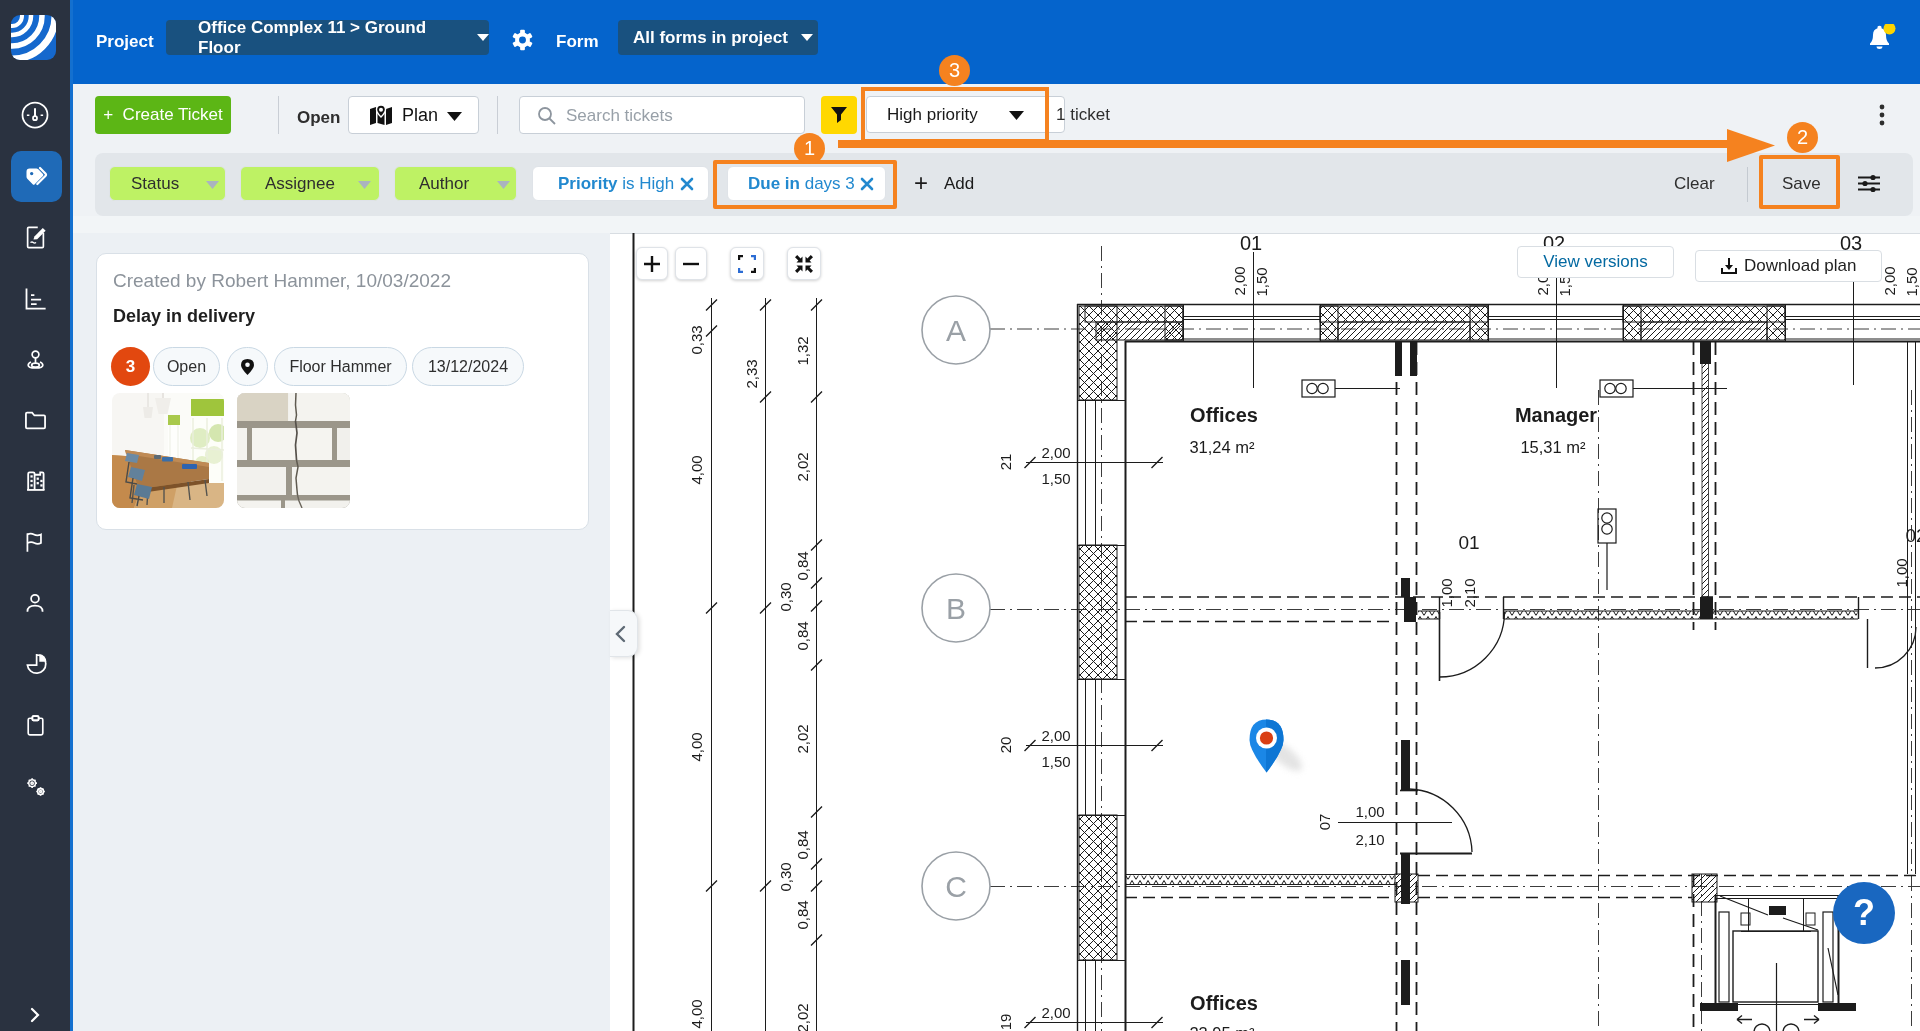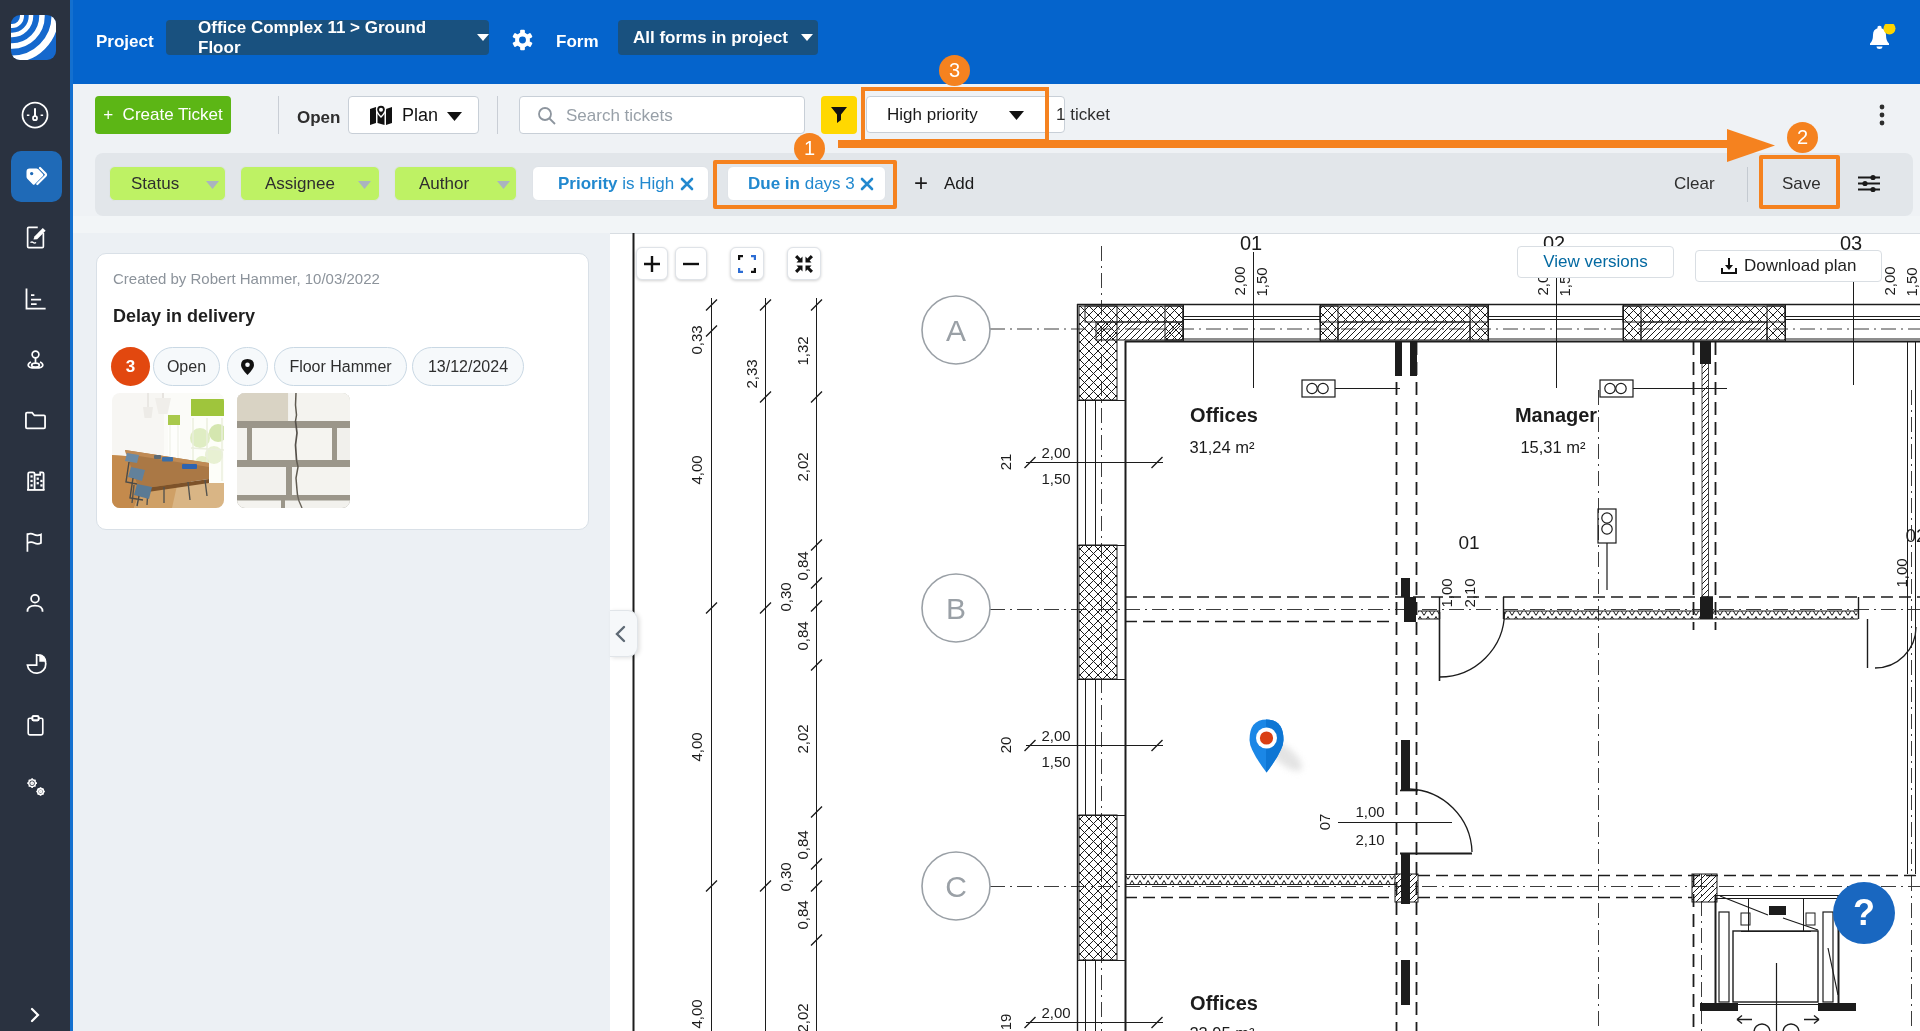--- a/index.html
+++ b/index.html
@@ -184,21 +184,21 @@
       <circle cx="7" cy="9.5" r="2.6" stroke="none"></circle>
       <circle cx="15" cy="15.5" r="2.6" stroke="none"></circle>
   </svg>
 </div>
 
 <div class="abs" style="left:73px; top:216px; width:1847px; height:17px; background:#f2f5f7;"></div>
 <div class="abs" style="left:73px; top:233px; width:1847px; height:1px; background:#d4dade;"></div>
 
 <div class="abs" id="panel"></div>
 <div class="abs" id="card"></div>
-<div class="abs" style="left:113px; top:270px; font-size:15px; color:#8c939b;">Created by Robert Hammer, 10/03/2022</div>
+<div class="abs" style="left:113px; top:270px; font-size:19px; color:#8c939b;">Created by Robert Hammer, 10/03/2022</div>
 <div class="abs" style="left:113px; top:306px; font-size:18px; font-weight:bold; color:#1f1f1f;">Delay in delivery</div>
 <div class="abs" style="left:111px; top:347px; width:39px; height:39px; border-radius:50%; background:#e2480f; color:#fff; font-size:17px; font-weight:bold; text-align:center; line-height:39px;">3</div>
 <div class="tchip" style="left:153px; width:67px;">Open</div>
 <div class="tchip" style="left:227px; width:41px;">
   <svg width="13" height="16" viewBox="0 0 13 16">
       <path d="M6.5 0 Q13 0 13 6 Q13 9.5 6.5 16 Q0 9.5 0 6 Q0 0 6.5 0 Z" fill="#111"></path>
       <circle cx="6.5" cy="5.8" r="2.3" fill="#f6f9fb"></circle>
     </svg>
 </div>
 <div class="tchip" style="left:274px; width:133px;">Floor Hammer</div>

